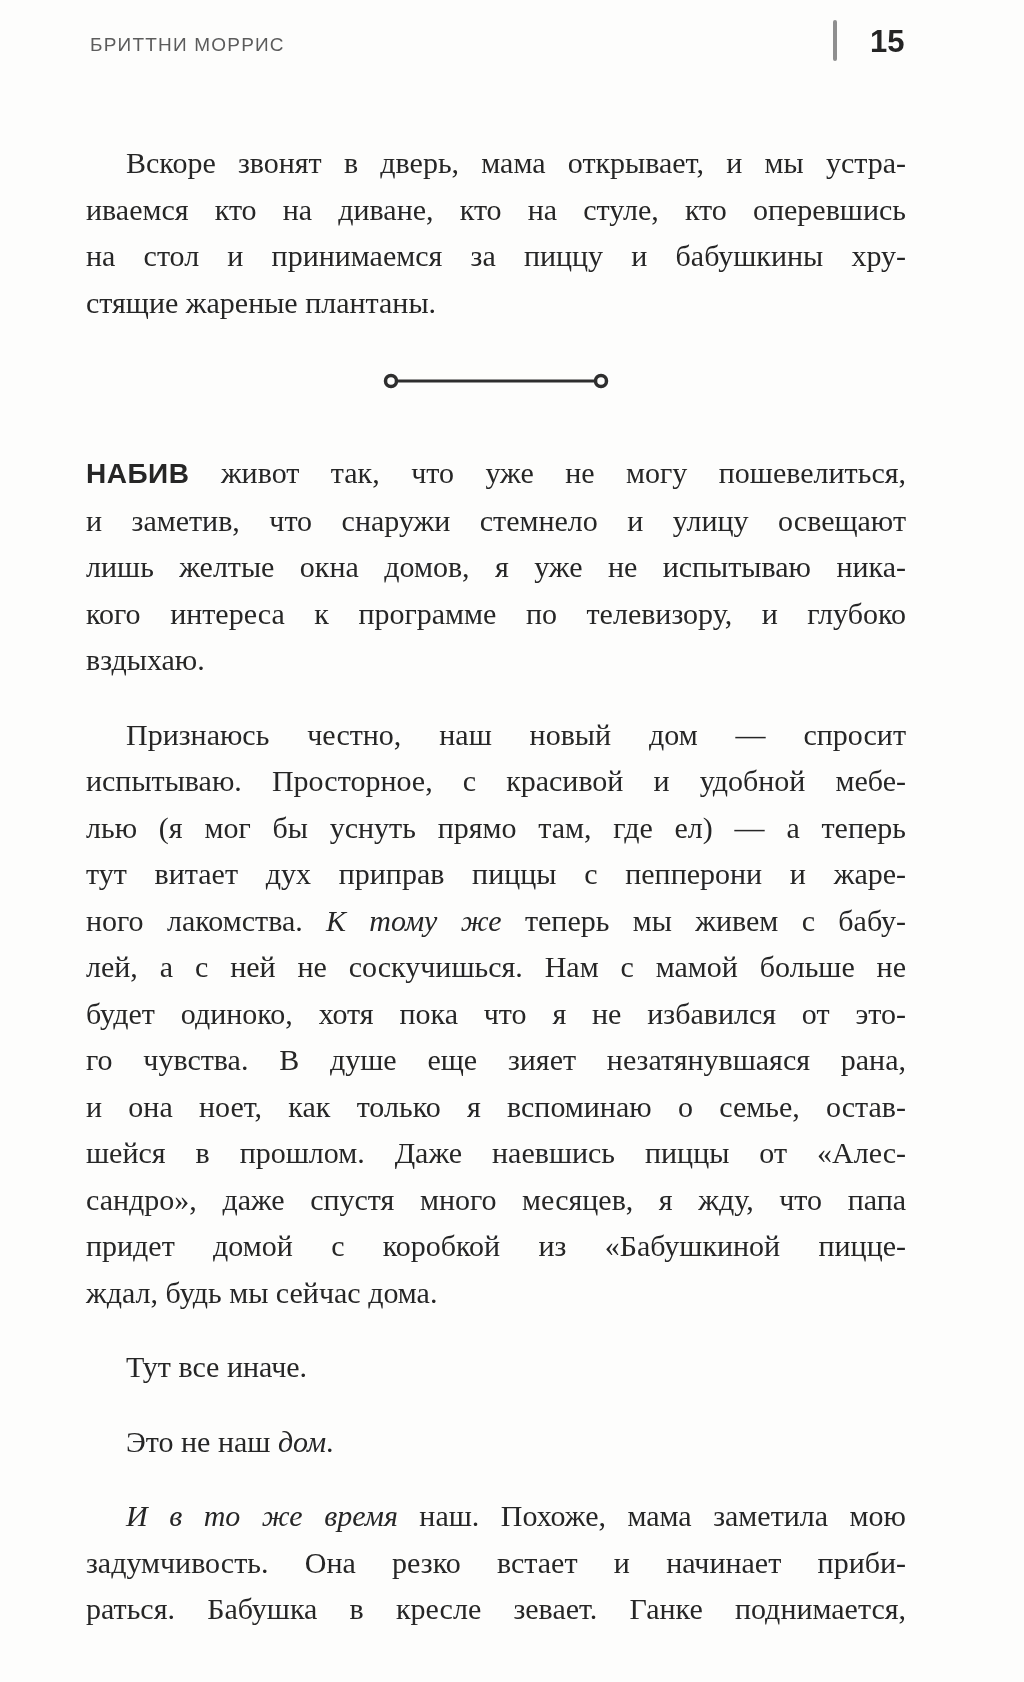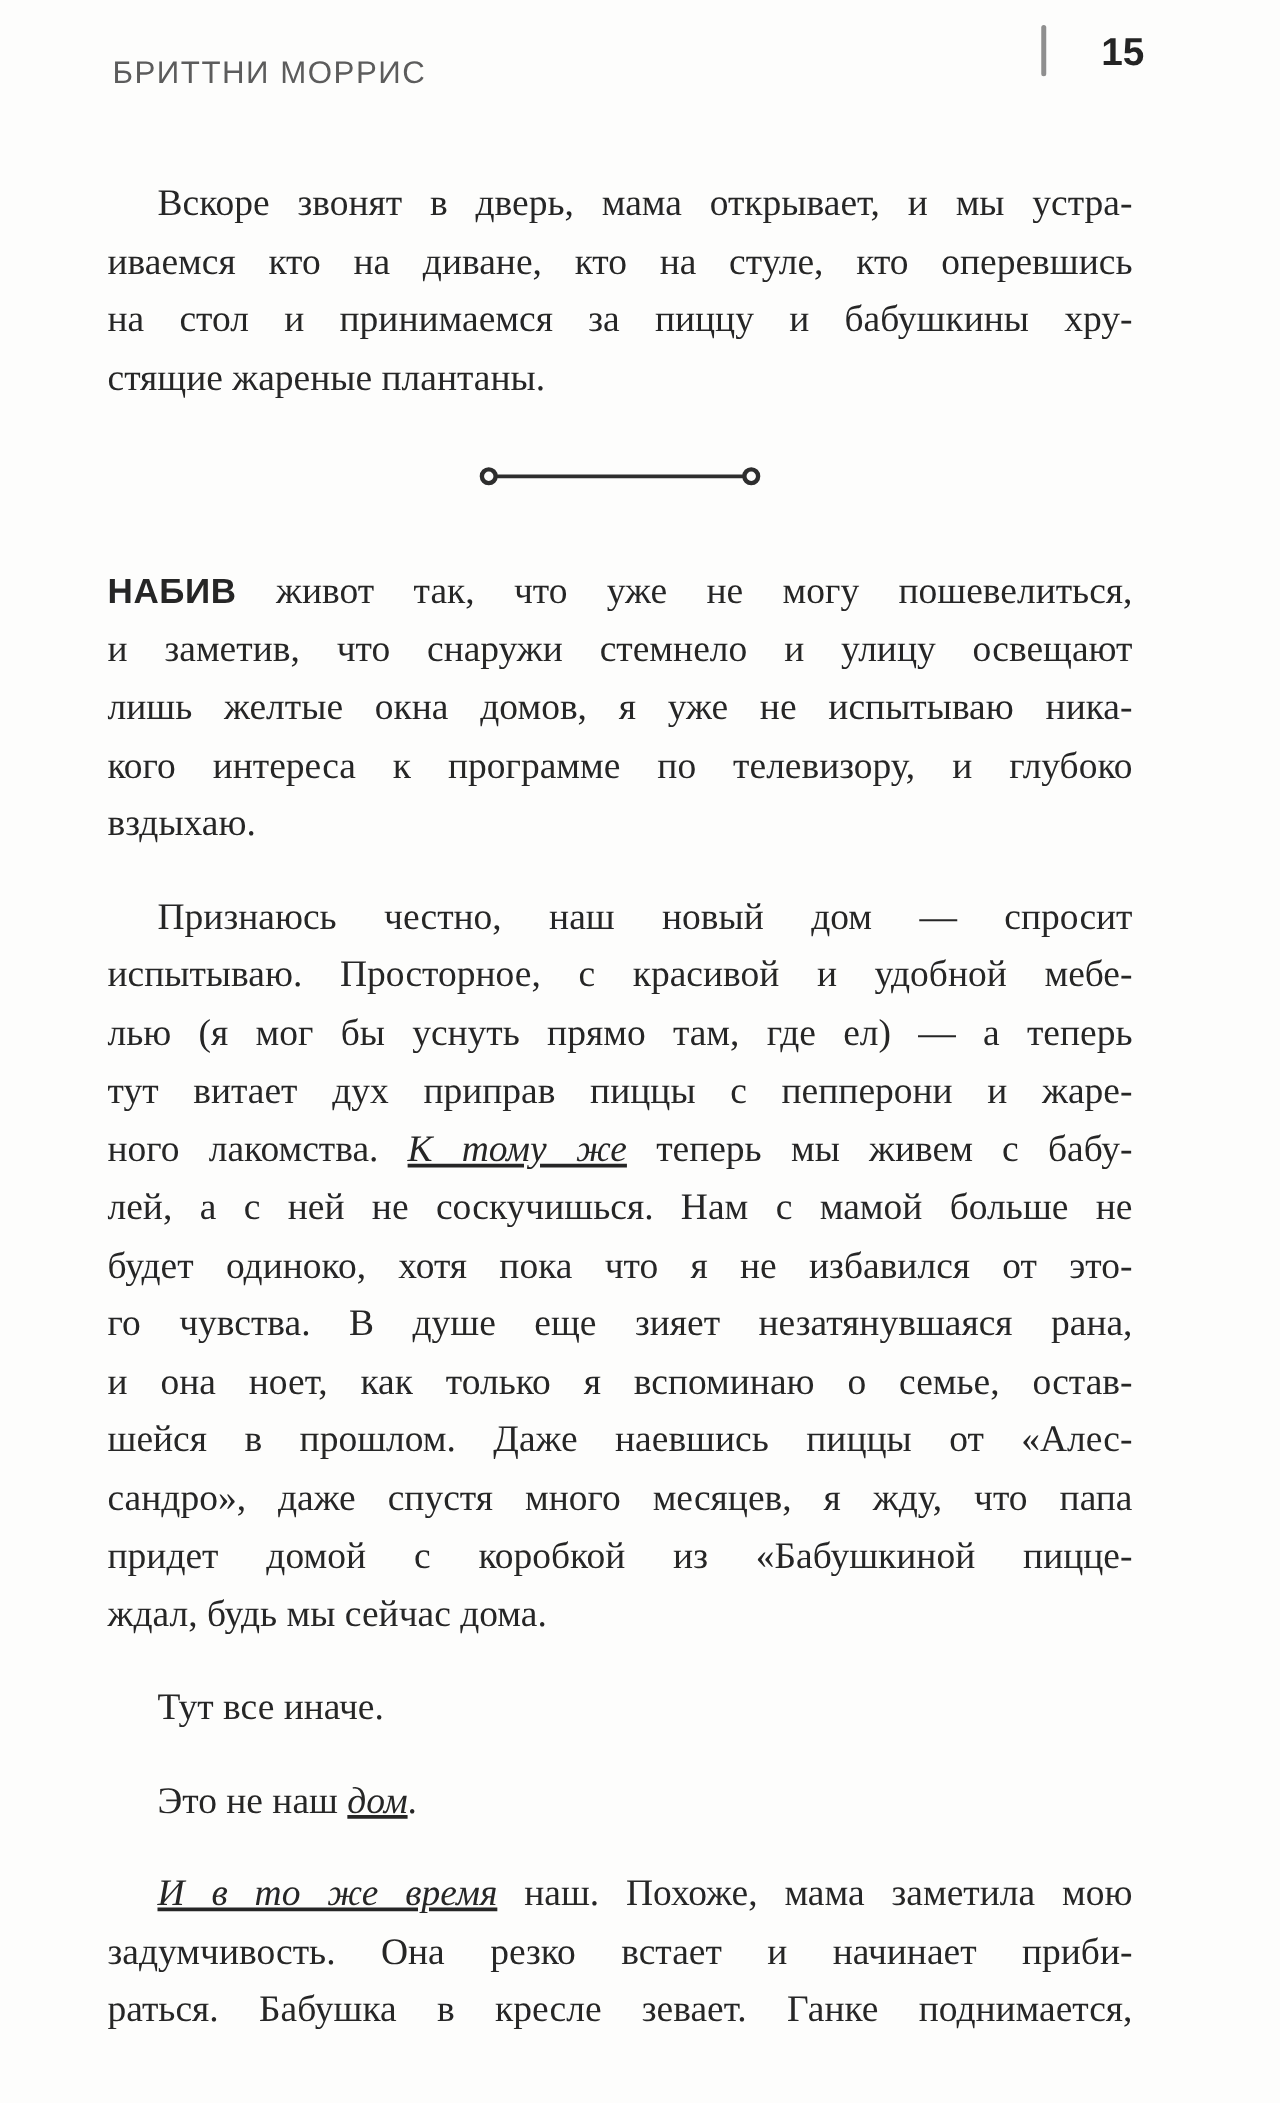--- a/index.html
+++ b/index.html
@@ -8,56 +8,55 @@
     height: 1682px;
     position: relative;
     overflow: hidden;
     background: var(--background, #fdfdfc);
     font-family: "Liberation Serif", "DejaVu Serif", serif;
   }
 
   
   .page-header { position: absolute; top: 0; left: 0; width: 100%; height: 70px; }
   .author {
-    position: absolute; left: 90px; top: 44px;
+    position: absolute; left: 90px; top: 34px;
     font-family: "Liberation Sans", sans-serif;
-    font-size: 25px; letter-spacing: 1.2px;
+    font-size: 19px; letter-spacing: 1.2px;
     color: var(--header_text, #5c5c5c);
     white-space: nowrap;
   }
   .header-rule {
     position: absolute; left: 833px; top: 20px;
     width: 4px; height: 41px;
     background: var(--rule, #8f8f8f);
     border-radius: 2px;
   }
   .page-number {
     position: absolute; left: 870px; top: 24px;
     font-family: "Liberation Sans", sans-serif;
     font-size: 31px; font-weight: 700;
     color: var(--page_number, #242424);
-    margin-left: 11px;
   }
 
   
   .body-text {
     position: absolute; left: 86px; top: 112px; width: 820px;
     font-size: 30px; line-height: 46.5px;
     color: var(--body_text, #262626);
   }
   .paragraph { margin: 0; }
   .line { text-align: justify; text-align-last: justify; }
   .line.endline { text-align-last: left; }
   .line.indent { text-indent: 40px; margin-top: 28px; }
 
   .seg-b {
     font-family: "Liberation Sans", sans-serif;
     font-weight: 700; font-size: 28px; letter-spacing: 0.5px;
   }
-  .seg-i { font-style: italic; text-decoration: underline; }
+  .seg-i { font-style: italic; }
 
   
   .scene-divider {
     margin: 45px auto 59px auto;
     width: 226px; height: 20px;
     color: var(--divider, #2e2e2e);
   }
   .scene-divider svg { display: block; }
 </style>
 </head>

